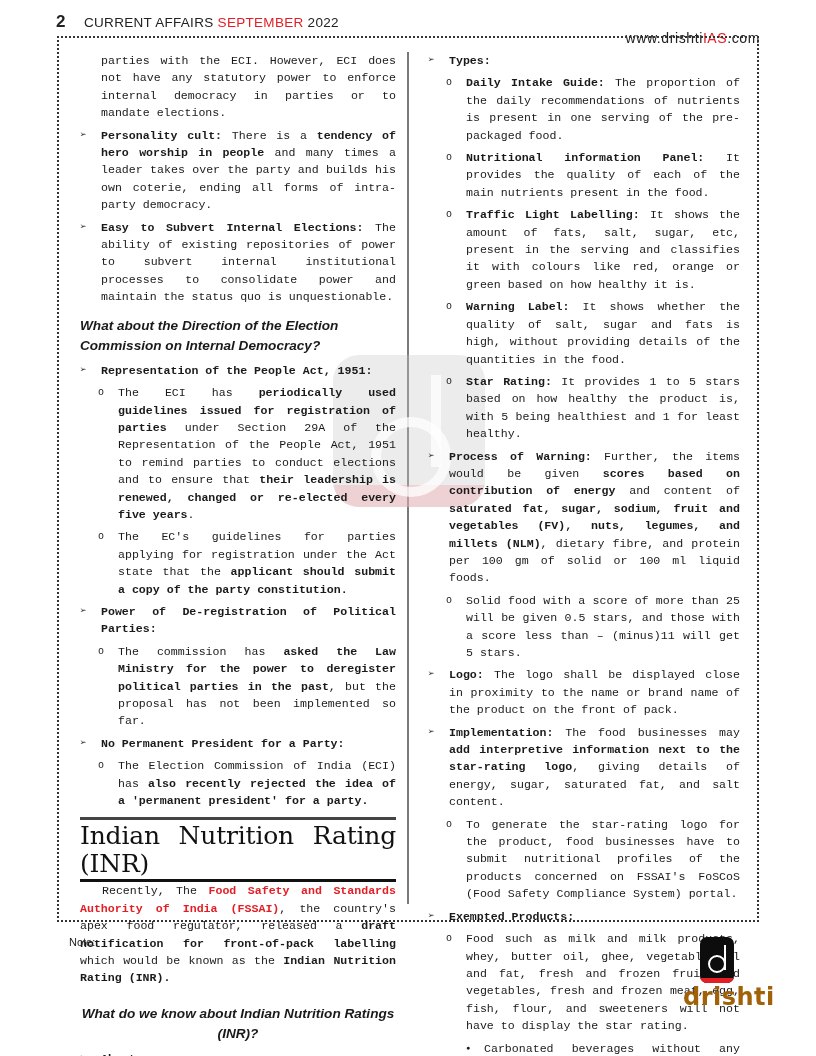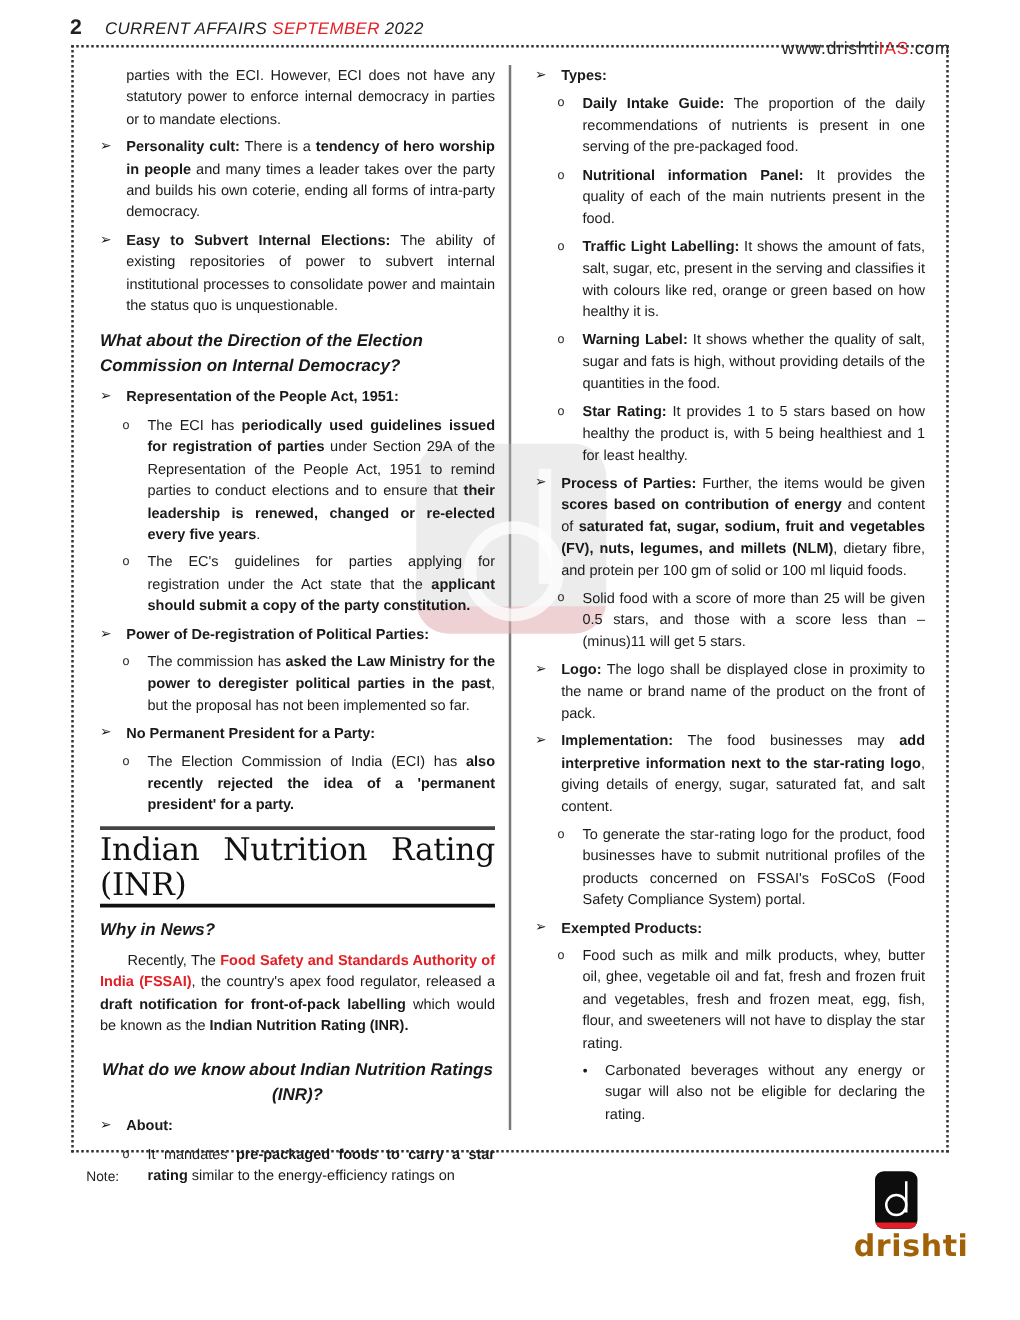--- a/index.html
+++ b/index.html
@@ -1,42 +1,42 @@
 <!DOCTYPE html>
 <html><head>
 <meta charset="utf-8">
 <style>
   html, body { margin: 0; padding: 0; background: #ffffff; }
   body { width: 816px; height: 1056px; position: relative; overflow: hidden;
          font-family: "Liberation Sans", "DejaVu Sans", sans-serif; color: #111; }
 
   .header { position: absolute; top: 12px; left: 56px; width: 704px; height: 22px; }
   .page-num { position: absolute; left: 0; top: 0; font-size: 17px; font-weight: bold; color: #222; }
-  .running-title { position: absolute; left: 28px; top: 3px; font-size: 13.5px; letter-spacing: 0.3px; color: #222; font-style: italic; }
+  .running-title { position: absolute; left: 28px; top: 3px; font-size: 13.5px; letter-spacing: 0.3px; color: #222; }
   .running-title .accent { color: #e31e24; }
   .site-url { position: absolute; right: 0; top: 2px; font-size: 14px; letter-spacing: 0.6px; color: #222; margin-top: 16px; }
   .site-url .accent { color: #e31e24; }
 
   .frame { position: absolute; left: 57px; top: 36px; width: 702px; height: 886px;
            border: 2px dotted #333; border-bottom-width: 2px; box-sizing: border-box; }
   .col-divider { position: absolute; left: 407px; top: 52px; width: 2px; height: 852px; background: #7a7a7a; }
 
   .watermark { position: absolute; left: 333px; top: 355px; width: 152px; height: 152px;
                border-radius: 26px; background: rgba(200,200,200,0.35); overflow: hidden; }
   .watermark .band { position: absolute; left: 0; right: 0; bottom: 0; height: 22px; background: rgba(240,160,165,0.35); }
   .watermark .ring { position: absolute; left: 38px; top: 62px; width: 60px; height: 60px; border-radius: 50%;
                      border: 10px solid rgba(255,255,255,0.75); }
   .watermark .stem { position: absolute; left: 98px; top: 20px; width: 10px; height: 92px; background: rgba(255,255,255,0.75); }
 
   .col { position: absolute; top: 52px; width: 316px; font-family: "Liberation Sans", "DejaVu Sans", sans-serif;
          font-size: 11.6px; line-height: 17.4px; color: #1a1a1a; text-align: justify; }
   .col.left { left: 80px; }
   .col.right { left: 428px; width: 312px; }
 
-  .item { position: relative; margin-bottom: 5px; }
+  .item { position: relative; margin-bottom: 5px; font-family: Liberation Mono, monospace; }
   .lvl1 { padding-left: 21px; }
   .lvl2 { padding-left: 38px; }
   .lvl3 { padding-left: 56px; }
   .cont1 { padding-left: 21px; }
   .cont2 { padding-left: 38px; }
   .marker { position: absolute; top: 0; font-size: 11px; }
   .lvl1 > .marker { left: 0; }
   .lvl2 > .marker { left: 18px; font-size: 10px; }
   .lvl3 > .marker { left: 38px; }
 
@@ -121,21 +121,20 @@
   </div>
   <div class="item lvl2">
     <span class="marker">o</span>
     <span>The Election Commission of India (ECI) has </span><b>also recently rejected the idea of a 'permanent president' for a party.</b>
   </div>
 
   <div class="section-rule-top"></div>
   <div class="section-title">Indian Nutrition Rating (INR)</div>
   <div class="section-rule-bottom"></div>
 
-  <div class="subhead" style="margin-top:8px;">Why in News?</div>
   <div class="item para-indent">
     <span>Recently, The </span><span class="red">Food Safety and Standards Authority of India (FSSAI)</span><span>, the country's apex food regulator, released a </span><b>draft notification for front-of-pack labelling</b><span> which would be known as the </span><b>Indian Nutrition Rating (INR).</b>
   </div>
 
   <div class="subhead" style="margin-top:17px;text-align:center;">What do we know about Indian Nutrition Ratings (INR)?</div>
   <div class="item lvl1">
     <span class="marker">➢</span>
     <b>About:</b>
   </div>
   <div class="item lvl2">
@@ -166,21 +165,21 @@
     <span class="marker">o</span>
     <b>Warning Label:</b><span> It shows whether the quality of salt, sugar and fats is high, without providing details of the quantities in the food.</span>
   </div>
   <div class="item lvl2">
     <span class="marker">o</span>
     <b>Star Rating:</b><span> It provides 1 to 5 stars based on how healthy the product is, with 5 being healthiest and 1 for least healthy.</span>
   </div>
 
   <div class="item lvl1">
     <span class="marker">➢</span>
-    <b>Process of Parties:</b><span> Further, the items would be given </span><b>scores based on contribution of energy</b><span> and content of </span><b>saturated fat, sugar, sodium, fruit and vegetables (FV), nuts, legumes, and millets (NLM)</b><span>, dietary fibre, and protein per 100 gm of solid or 100 ml liquid foods.</span>
+    <b>Process of Warning:</b><span> Further, the items would be given </span><b>scores based on contribution of energy</b><span> and content of </span><b>saturated fat, sugar, sodium, fruit and vegetables (FV), nuts, legumes, and millets (NLM)</b><span>, dietary fibre, and protein per 100 gm of solid or 100 ml liquid foods.</span>
   </div>
   <div class="item lvl2">
     <span class="marker">o</span>
     <span>Solid food with a score of more than 25 will be given 0.5 stars, and those with a score less than – (minus)11 will get 5 stars.</span>
   </div>
 
   <div class="item lvl1">
     <span class="marker">➢</span>
     <b>Logo:</b><span> The logo shall be displayed close in proximity to the name or brand name of the product on the front of pack.</span>
   </div>

